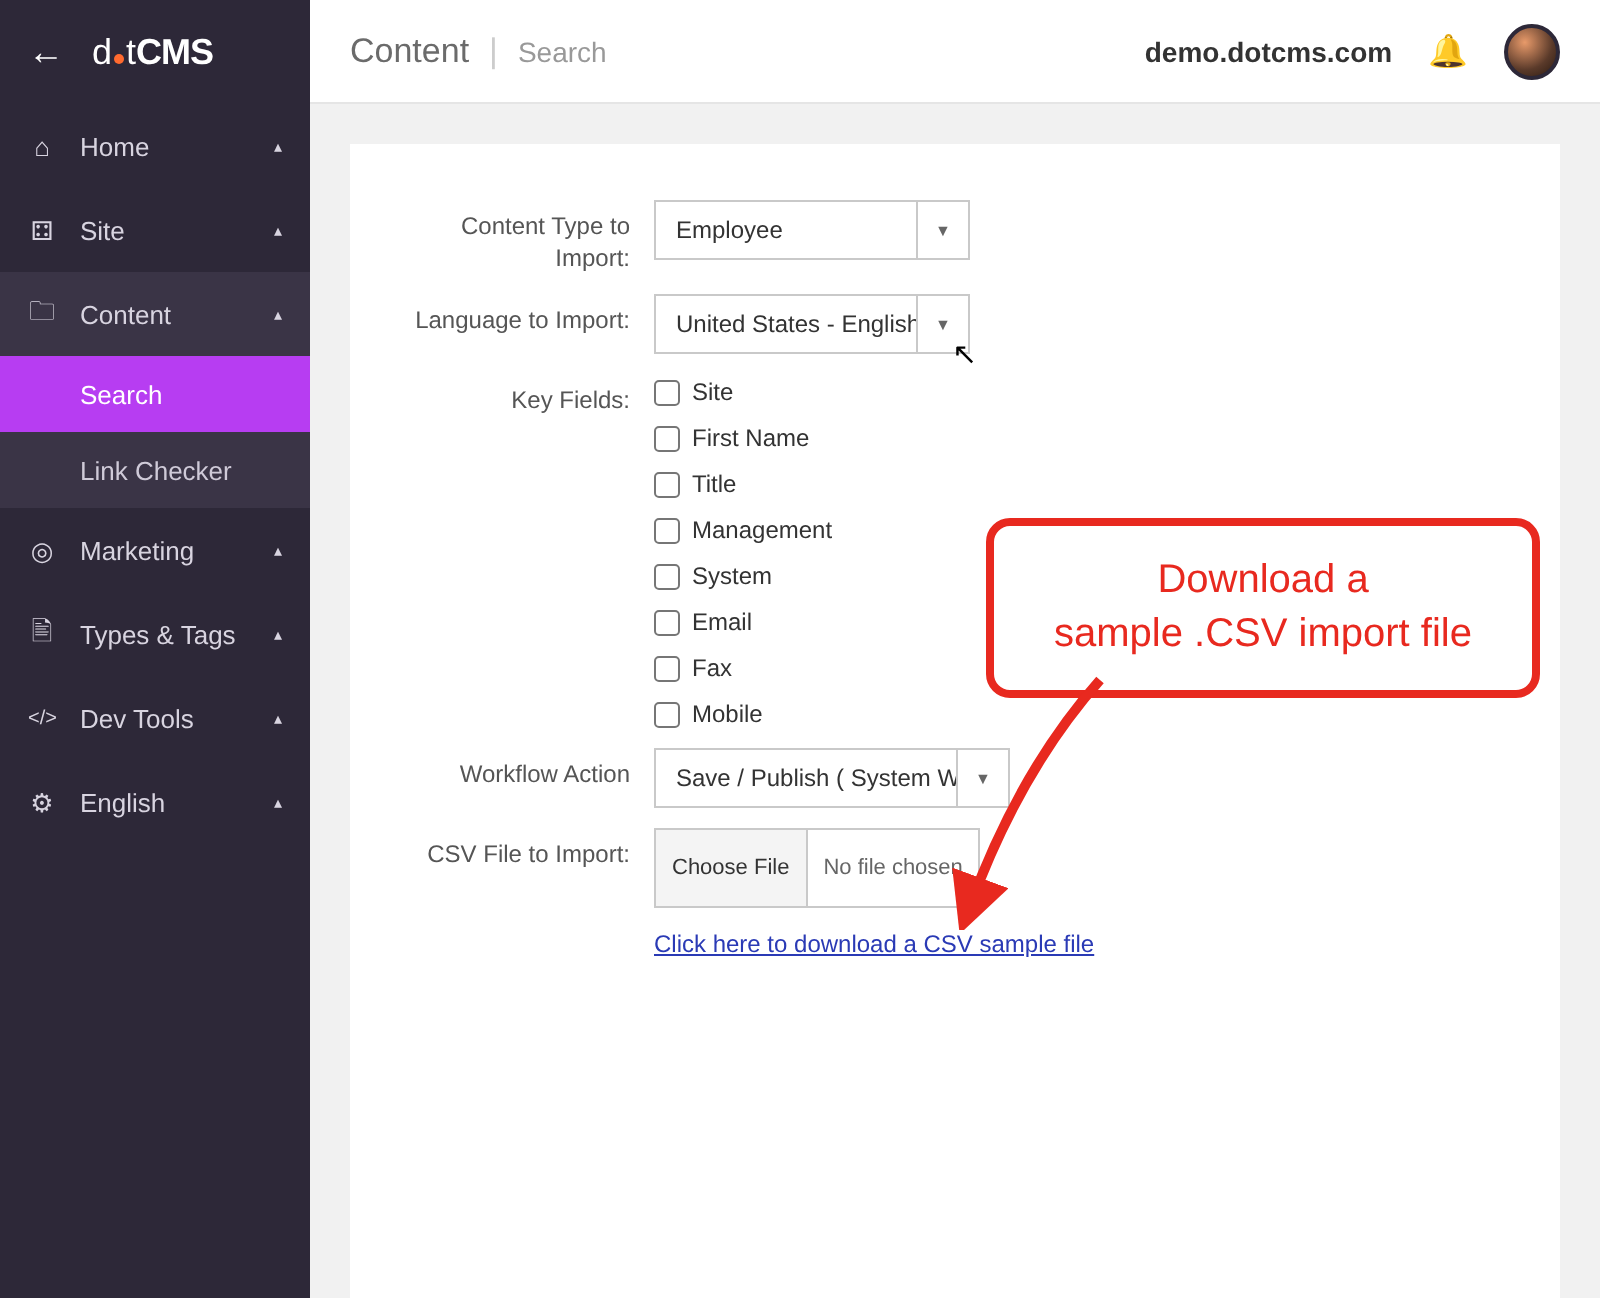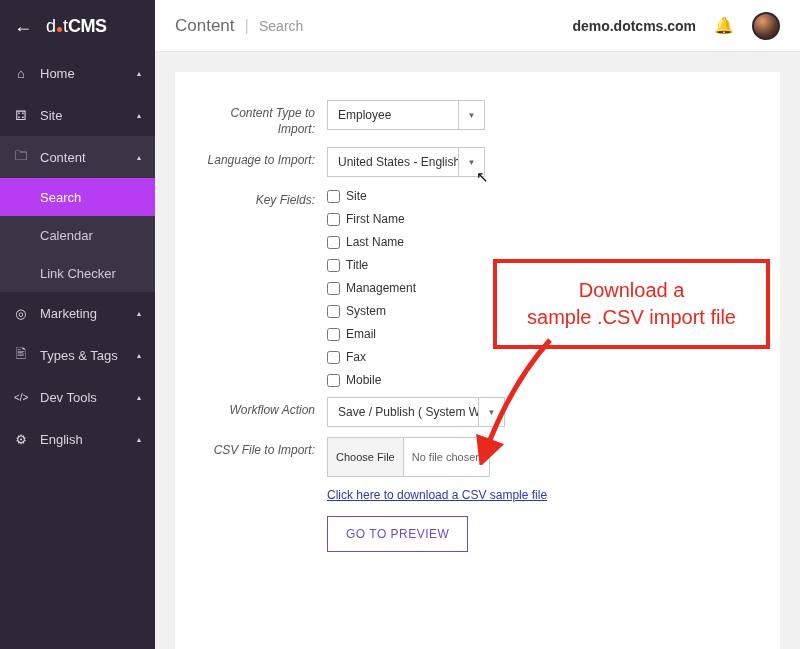--- a/index.html
+++ b/index.html
@@ -31,40 +31,40 @@
     .crumbs .sub { font-size: 14px; color: #999; }
     .topbar-right { margin-left: auto; display: flex; align-items: center; gap: 18px; }
     .domain { font-weight: 600; color: #333; font-size: 14px; }
     .bell { color: #ccc; font-size: 16px; }
     .avatar { width: 28px; height: 28px; border-radius: 50%; background: radial-gradient(circle at 35% 30%, #e89a6a 0%, #5a3a2a 60%, #2a1a10 100%); border: 2px solid #2d2838; }
     
     .content-area { padding: 20px 20px 0 20px; flex: 1; }
     .panel { background: #fff; height: 100%; padding: 28px 32px; }
     
     .form-row { display: flex; margin-bottom: 10px; align-items: flex-start; }
-    .form-label { width: 120px; text-align: right; padding-right: 12px; padding-top: 6px; font-size: 12px; color: #555; line-height: 1.3; font-style: italic; }
+    .form-label { width: 120px; text-align: right; padding-right: 12px; padding-top: 6px; font-size: 12px; color: #555; line-height: 1.3; }
     .form-field { flex: 1; }
     
     .sel { display: inline-flex; border: 1px solid #c9c9c9; height: 30px; background: #fff; }
     .sel-val { padding: 0 10px; display: flex; align-items: center; font-size: 12px; color: #333; width: 130px; overflow: hidden; white-space: nowrap; }
     .sel-btn { width: 26px; border-left: 1px solid #c9c9c9; display: flex; align-items: center; justify-content: center; cursor: pointer; font-size: 8px; color: #666; }
     
     .check-list { display: flex; flex-direction: column; gap: 9px; padding-top: 2px; }
     .check-item { display: flex; align-items: center; gap: 6px; font-size: 12px; color: #333; }
     .check-item input { width: 13px; height: 13px; }
     
     .file-input { display: inline-flex; border: 1px solid #c9c9c9; height: 40px; align-items: center; font-size: 11px; }
     .file-btn { background: #f4f4f4; border-right: 1px solid #c9c9c9; padding: 0 8px; height: 100%; display: flex; align-items: center; cursor: pointer; }
     .file-txt { padding: 0 8px; color: #666; }
     
     .link { color: #2a3ab5; text-decoration: underline; font-size: 12px; cursor: pointer; }
     
     .preview-btn { border: 1px solid #6a4ec9; color: #6a4ec9; background: #fff; padding: 10px 18px; font-size: 12px; letter-spacing: 0.5px; cursor: pointer; font-weight: 500; }
     
-    .annotation { position: absolute; }
+    .annotation { position: absolute; border-radius: 12px; }
     .callout { border: 4px solid #e8291f; background: #fff; color: #e8291f; font-size: 20px; padding: 14px 18px; text-align: center; line-height: 1.35; font-family: Arial, sans-serif; }
     .arrow-svg { position: absolute; pointer-events: none; }
     .cursor { position: absolute; font-size: 15px; color: #000; pointer-events: none; }
   </style>
 </head>
 <body>
 
 <div class="app">
   <aside class="sidebar">
     <div class="sidebar-header">
@@ -90,23 +90,20 @@
       <div class="nav-item open">
         <span class="icon">🗀</span>
         <span>Content</span>
         <span class="caret">▴</span>
       </div>
       <div class="nav-sub">
         <div class="nav-sub-item active">
           <span>Search</span>
         </div>
         <div class="nav-sub-item">
-          <span>Calendar</span>
-        </div>
-        <div class="nav-sub-item">
           <span>Link Checker</span>
         </div>
       </div>
       <div class="nav-item">
         <span class="icon">◎</span>
         <span>Marketing</span>
         <span class="caret">▴</span>
       </div>
       <div class="nav-item">
         <span class="icon">🖹</span>
@@ -170,24 +167,20 @@
                 <div class="check-item">
                   <input type="checkbox" style="">
                   <span>Site</span>
                 </div>
                 <div class="check-item">
                   <input type="checkbox" style="">
                   <span>First Name</span>
                 </div>
                 <div class="check-item">
                   <input type="checkbox" style="">
-                  <span>Last Name</span>
-                </div>
-                <div class="check-item">
-                  <input type="checkbox" style="">
                   <span>Title</span>
                 </div>
                 <div class="check-item">
                   <input type="checkbox" style="">
                   <span>Management</span>
                 </div>
                 <div class="check-item">
                   <input type="checkbox" style="">
                   <span>System</span>
                 </div>
@@ -227,26 +220,20 @@
           </div>
         </div>
 
         <div class="form-row">
           <div class="form-label"></div>
           <div class="form-field">
             <a class="link">Click here to download a CSV sample file</a>
           </div>
         </div>
 
-        <div class="form-row" style="margin-top:14px">
-          <div class="form-label"></div>
-          <div class="form-field">
-            <button class="preview-btn">GO TO PREVIEW</button>
-          </div>
-        </div>
 
       </div>
     </div>
   </main>
 </div>
 
 <div class="annotation callout" style="left:493px; top:259px; width:277px">
   <div>Download a</div>
   <div>sample .CSV import file</div>
 </div>

